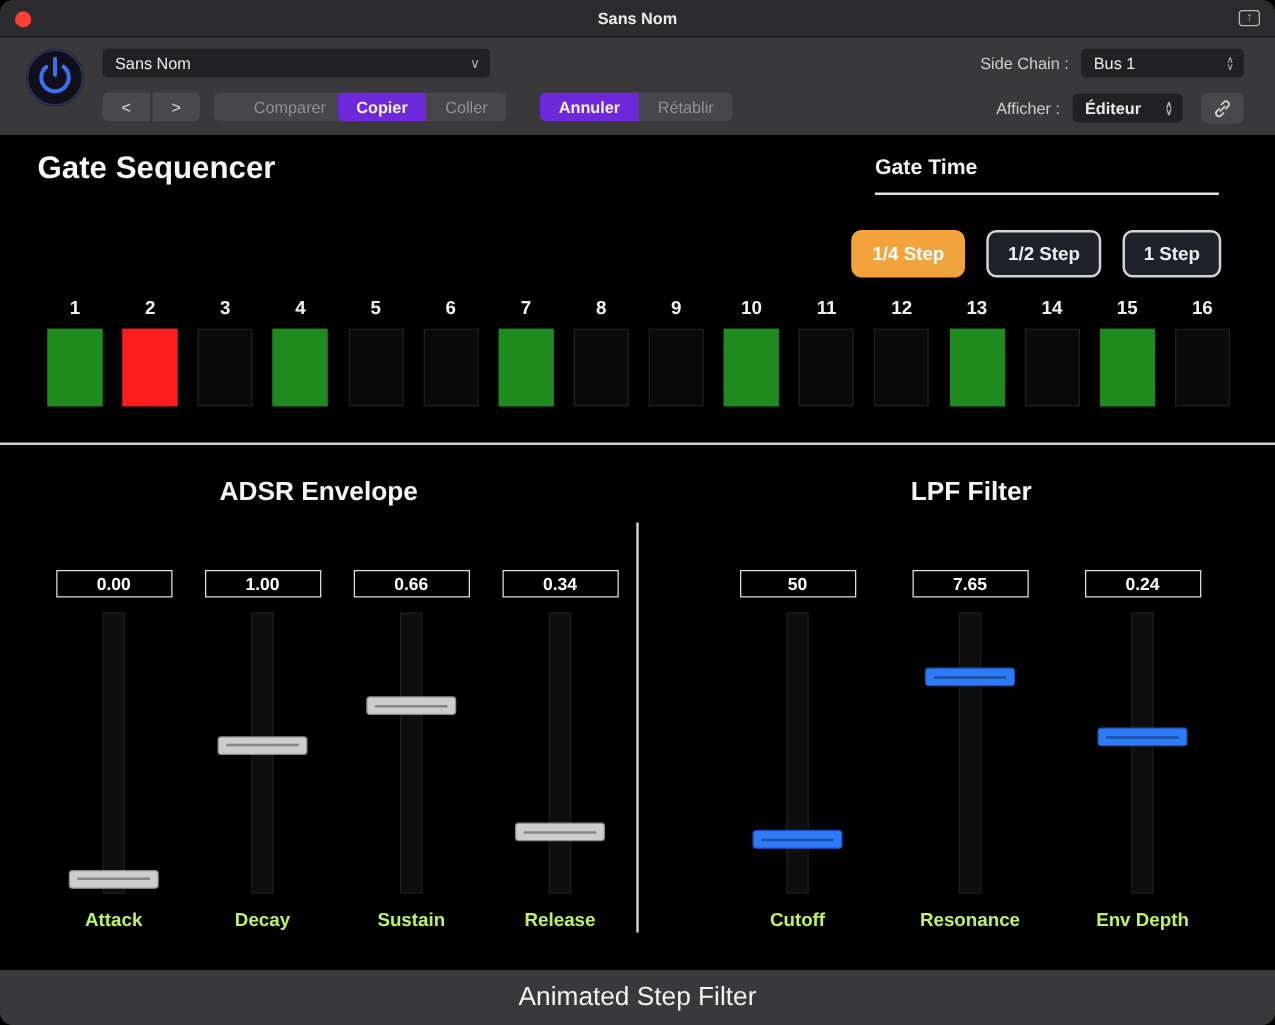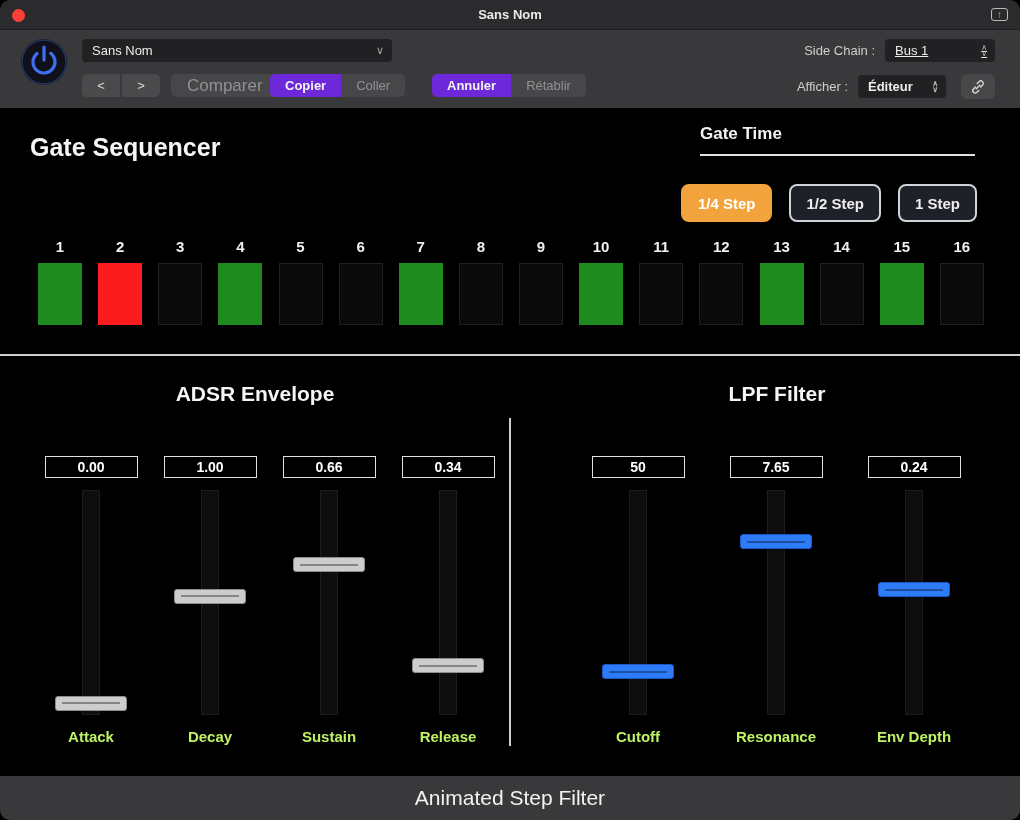--- a/index.html
+++ b/index.html
@@ -49,48 +49,48 @@
     background:#212123; border-radius:4px; height:23px;
     display:flex; align-items:center; justify-content:space-between;
     padding:0 8px 0 10px; color:#ececec; cursor:pointer;
   }
   .preset-dd { position:absolute; left:82px; top:9px; width:310px; }
   .chev-down { color:#a8a8aa; font-size:11px; }
   .updown { display:flex; flex-direction:column; align-items:center; color:#b8b8ba; }
   .updown i { font-style:normal; font-size:8px; line-height:5.5px; }
   .sidechain-row { position:absolute; right:25px; top:9px; display:flex; align-items:center; gap:10px; }
   .hdr-label { color:#cfcfcf; }
-  .sc-dd { width:110px;text-decoration:underline; }
+  .sc-dd { width:130px; }
   .afficher-row { position:absolute; right:25px; top:44px; display:flex; align-items:center; gap:10px; }
   .editor-dd { width:88px; font-weight:bold; }
   .link-btn {
     width:34px; height:25px; margin-left:5px; background:#48484a; border:none;
     border-radius:6px; display:flex; align-items:center; justify-content:center; cursor:pointer;
   }
   .nav-group { position:absolute; left:82px; top:44px; display:flex; gap:2px; }
   .seg {
     width:38px; height:23px; background:#4a4a4c; border:none; color:#dcdcdc;
     font-size:13px; cursor:pointer;
   }
   .seg-l { border-radius:5px 0 0 5px; }
   .seg-r { border-radius:0 5px 5px 0; }
   .plain-btn {
-    position:absolute; left:171px; top:44px; height:23px; padding:0 16px;
-    background:#47474a; border:none; border-radius:5px; font-size:17px; cursor:pointer;
+    position:absolute; left:171px; top:44px; height:23px; padding:0 32px;
+    background:#47474a; border:none; border-radius:5px; font-size:13px; cursor:pointer;
   }
   .seg-group { position:absolute; top:44px; display:flex; border-radius:5px; overflow:hidden; background:#47474a; }
   .copy-group { left:270px; }
   .undo-group { left:432px; }
   .seg2 { height:23px; padding:0 15px; border:none; font-size:13px; cursor:pointer; background:#47474a; }
   .seg2.active { background:#6d28d9; color:#f2f2f2; font-weight:bold; }
   .dim { color:#929294; }
 
   
   .main { position:relative; flex:1 1 auto; background:#000; }
-  .gate-seq-title { position:absolute; left:30px; top:12px; font-size:25px; font-weight:bold; color:#f5f5f5;margin-top:13px; }
+  .gate-seq-title { position:absolute; left:30px; top:12px; font-size:25px; font-weight:bold; color:#f5f5f5; }
   .gate-time-head {
     position:absolute; left:700px; top:16px; width:275px; text-align:left;
     font-size:17px; font-weight:bold; color:#f2f2f2;
     padding-bottom:10px; border-bottom:2px solid #e2e2e2;
   }
   .gate-time-buttons { position:absolute; right:43px; top:76px; display:flex; gap:17px; }
   .gt-btn {
     height:38px; padding:0 15px; border-radius:8px; font-size:15px; font-weight:bold;
     background:#1e2127; border:2px solid #cfd3da; color:#eeeeee; cursor:pointer;
     font-family:"Liberation Sans", sans-serif;

